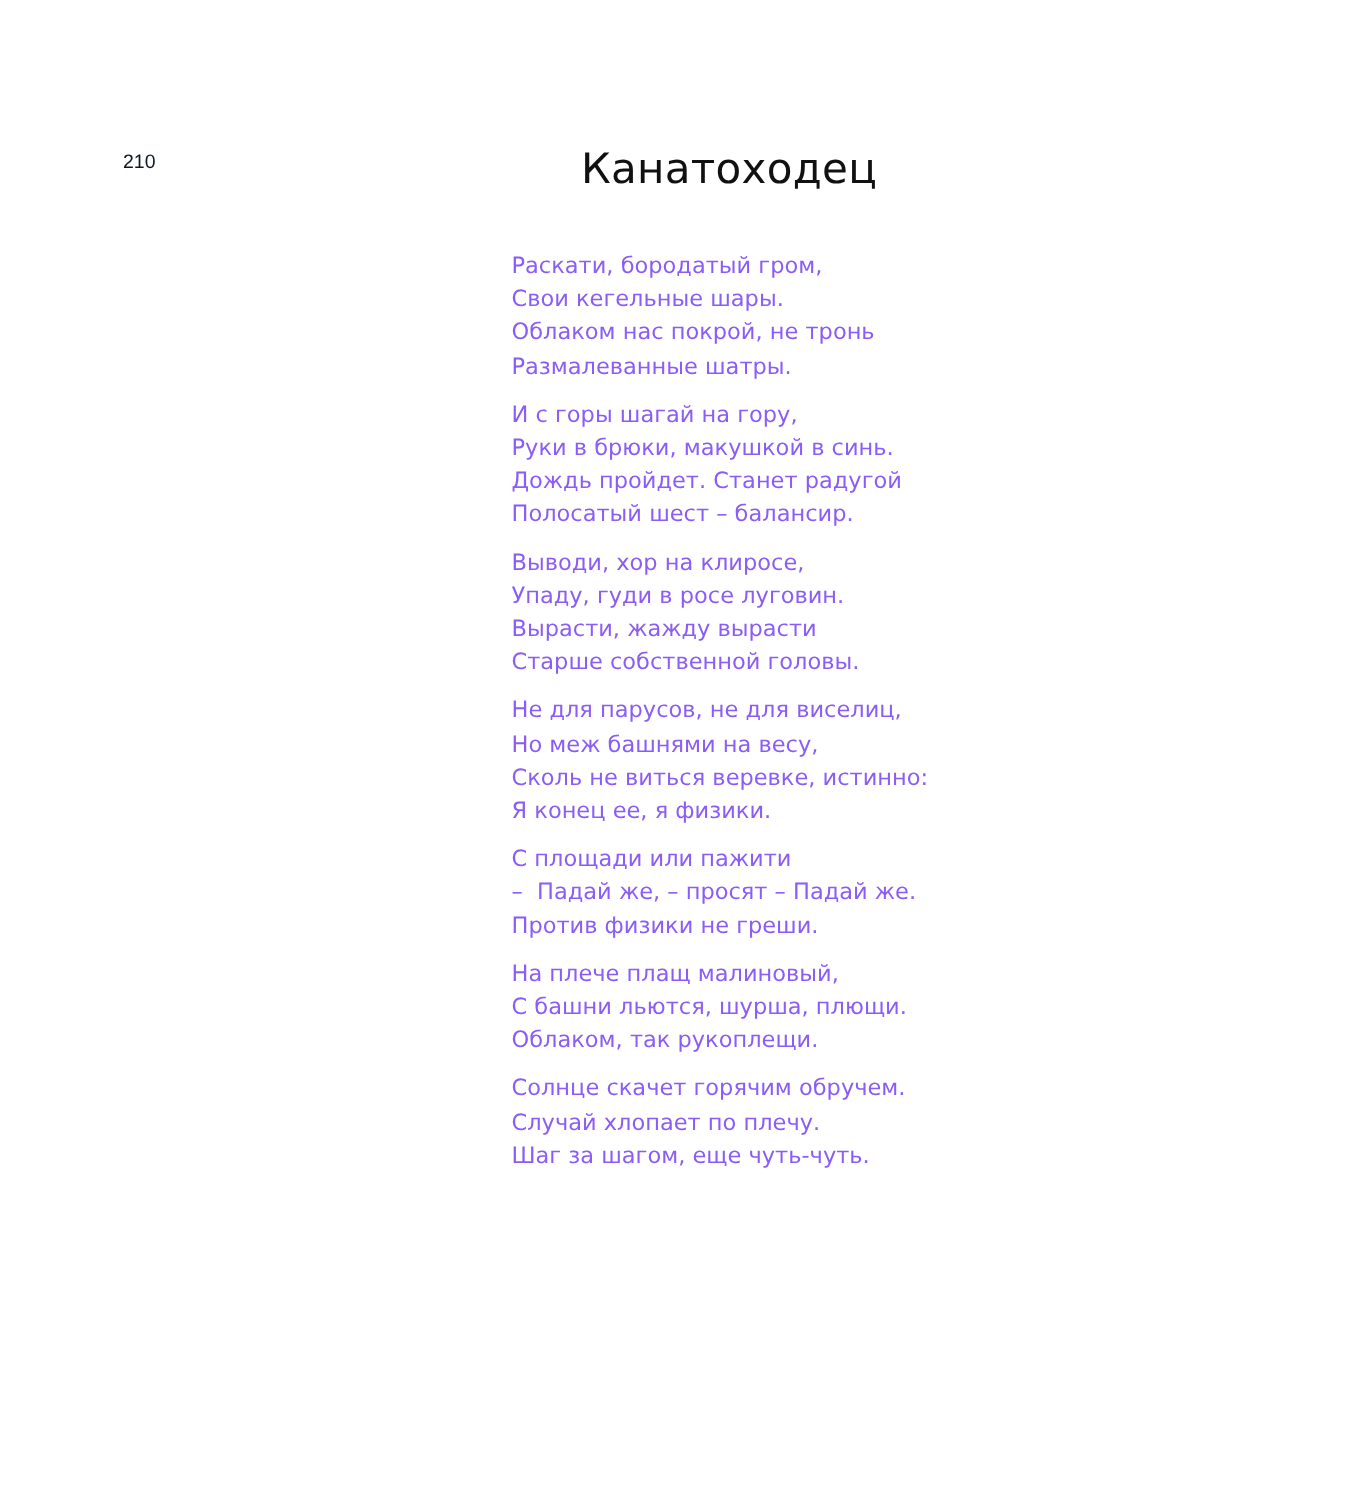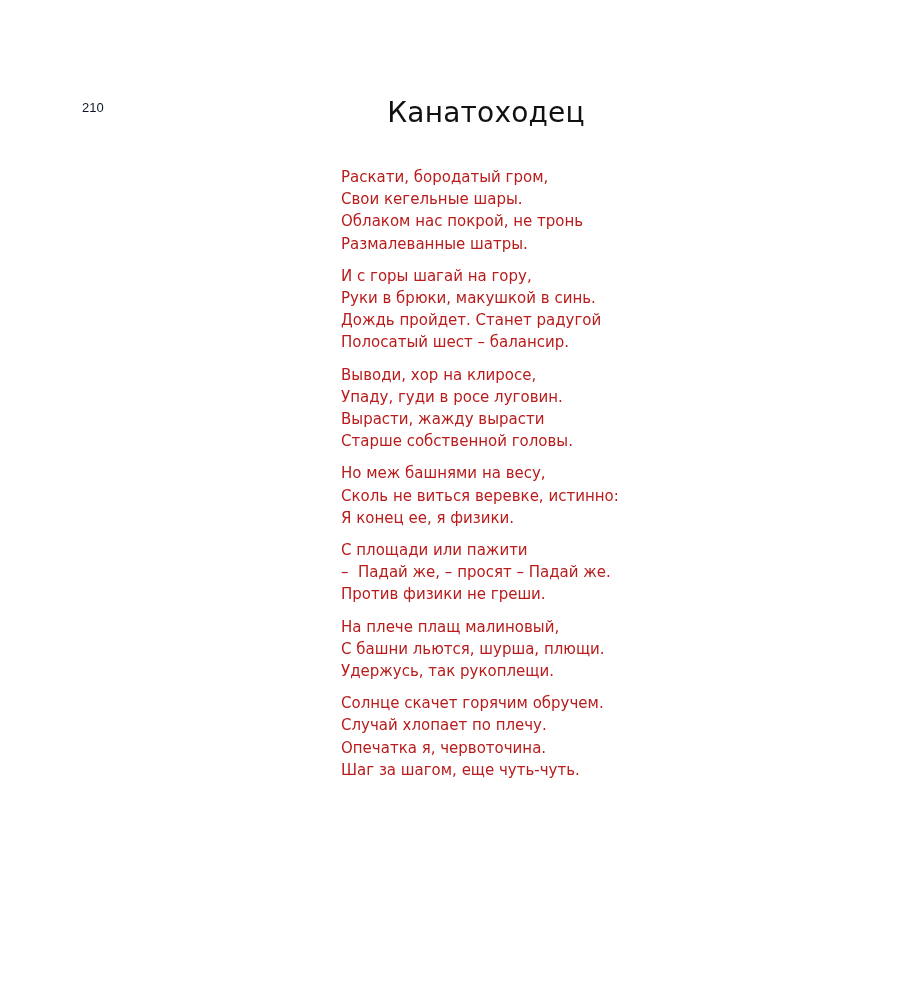--- a/index.html
+++ b/index.html
@@ -4,21 +4,21 @@
   <style>
     html, body { margin: 0; padding: 0; background: #ffffff; }
     body { width: 907px; height: 1000px; position: relative; overflow: hidden;
            font-family: "DejaVu Sans", "Liberation Sans", sans-serif; color: #1e1e1e; }
     .page-number { position: absolute; left: 82px; top: 100px; font-size: 13px; color: #0f172a;
                    font-family: "Liberation Sans", sans-serif; }
     .title { position: absolute; left: 0; width: 972px; top: 96px; text-align: center;
              font-size: 28px; font-weight: normal; margin: 0; color: #111111; letter-spacing: 0.2px; }
     .poem { position: absolute; left: 341px; top: 166px; }
     .stanza { margin: 0 0 10px 0; }
-    .line { font-size: 15px; line-height: 22.2px; white-space: pre; color: #b91c1c; }
+    .line { font-size: 15px; line-height: 22.2px; white-space: pre; color: #8b5cf6; }
   </style>
 </head>
 <body>
 
 <div class="page-number">210</div>
 <h1 class="title">Канатоходец</h1>
 
 <div class="poem">
   <div class="stanza">
     <div class="line">Раскати, бородатый гром,</div>
@@ -32,33 +32,33 @@
     <div class="line">Дождь пройдет. Станет радугой</div>
     <div class="line">Полосатый шест – балансир.</div>
   </div>
   <div class="stanza">
     <div class="line">Выводи, хор на клиросе,</div>
     <div class="line">Упаду, гуди в росе луговин.</div>
     <div class="line">Вырасти, жажду вырасти</div>
     <div class="line">Старше собственной головы.</div>
   </div>
   <div class="stanza">
+    <div class="line">Не для парусов, не для виселиц,</div>
     <div class="line">Но меж башнями на весу,</div>
     <div class="line">Сколь не виться веревке, истинно:</div>
     <div class="line">Я конец ее, я физики.</div>
   </div>
   <div class="stanza">
     <div class="line">С площади или пажити</div>
     <div class="line">–  Падай же, – просят – Падай же.</div>
     <div class="line">Против физики не греши.</div>
   </div>
   <div class="stanza">
     <div class="line">На плече плащ малиновый,</div>
     <div class="line">С башни льются, шурша, плющи.</div>
-    <div class="line">Удержусь, так рукоплещи.</div>
+    <div class="line">Облаком, так рукоплещи.</div>
   </div>
   <div class="stanza">
     <div class="line">Солнце скачет горячим обручем.</div>
     <div class="line">Случай хлопает по плечу.</div>
-    <div class="line">Опечатка я, червоточина.</div>
     <div class="line">Шаг за шагом, еще чуть-чуть.</div>
   </div>
 </div>
 
 </body></html>

